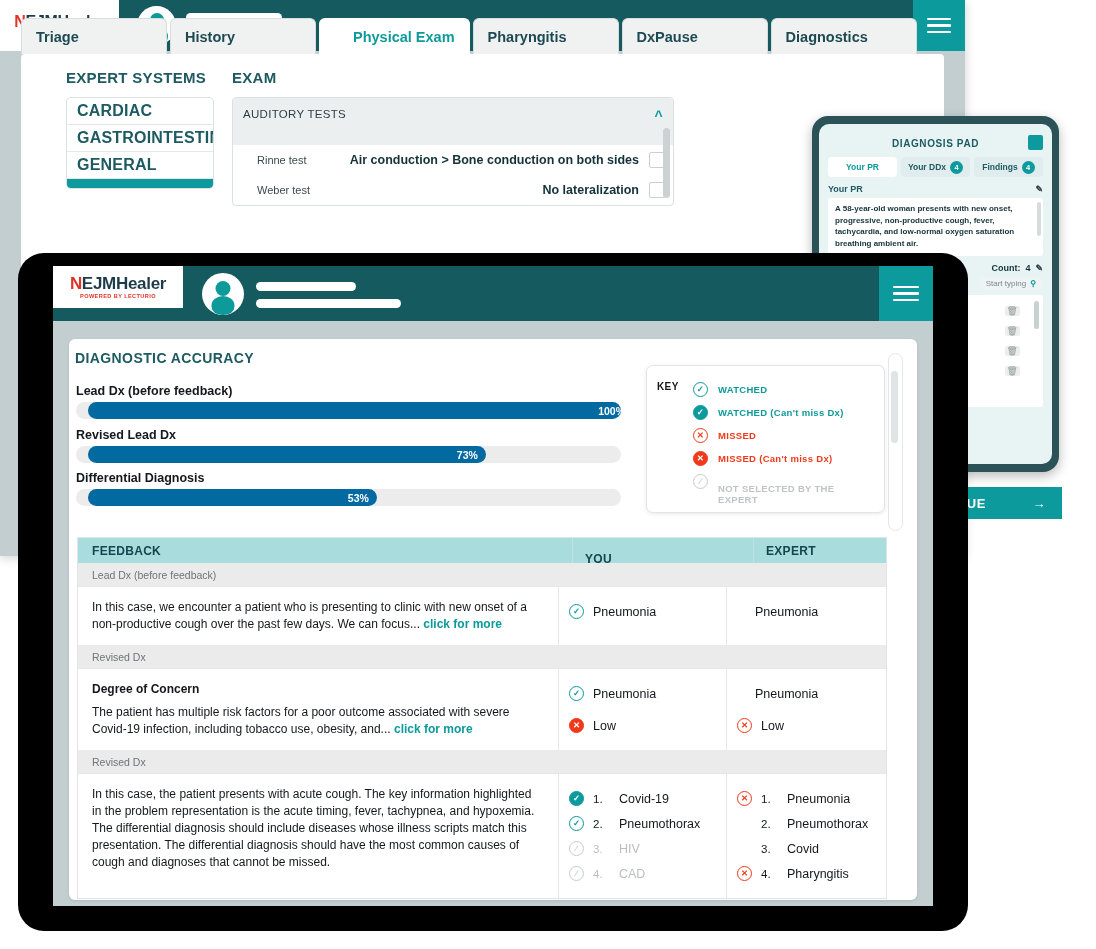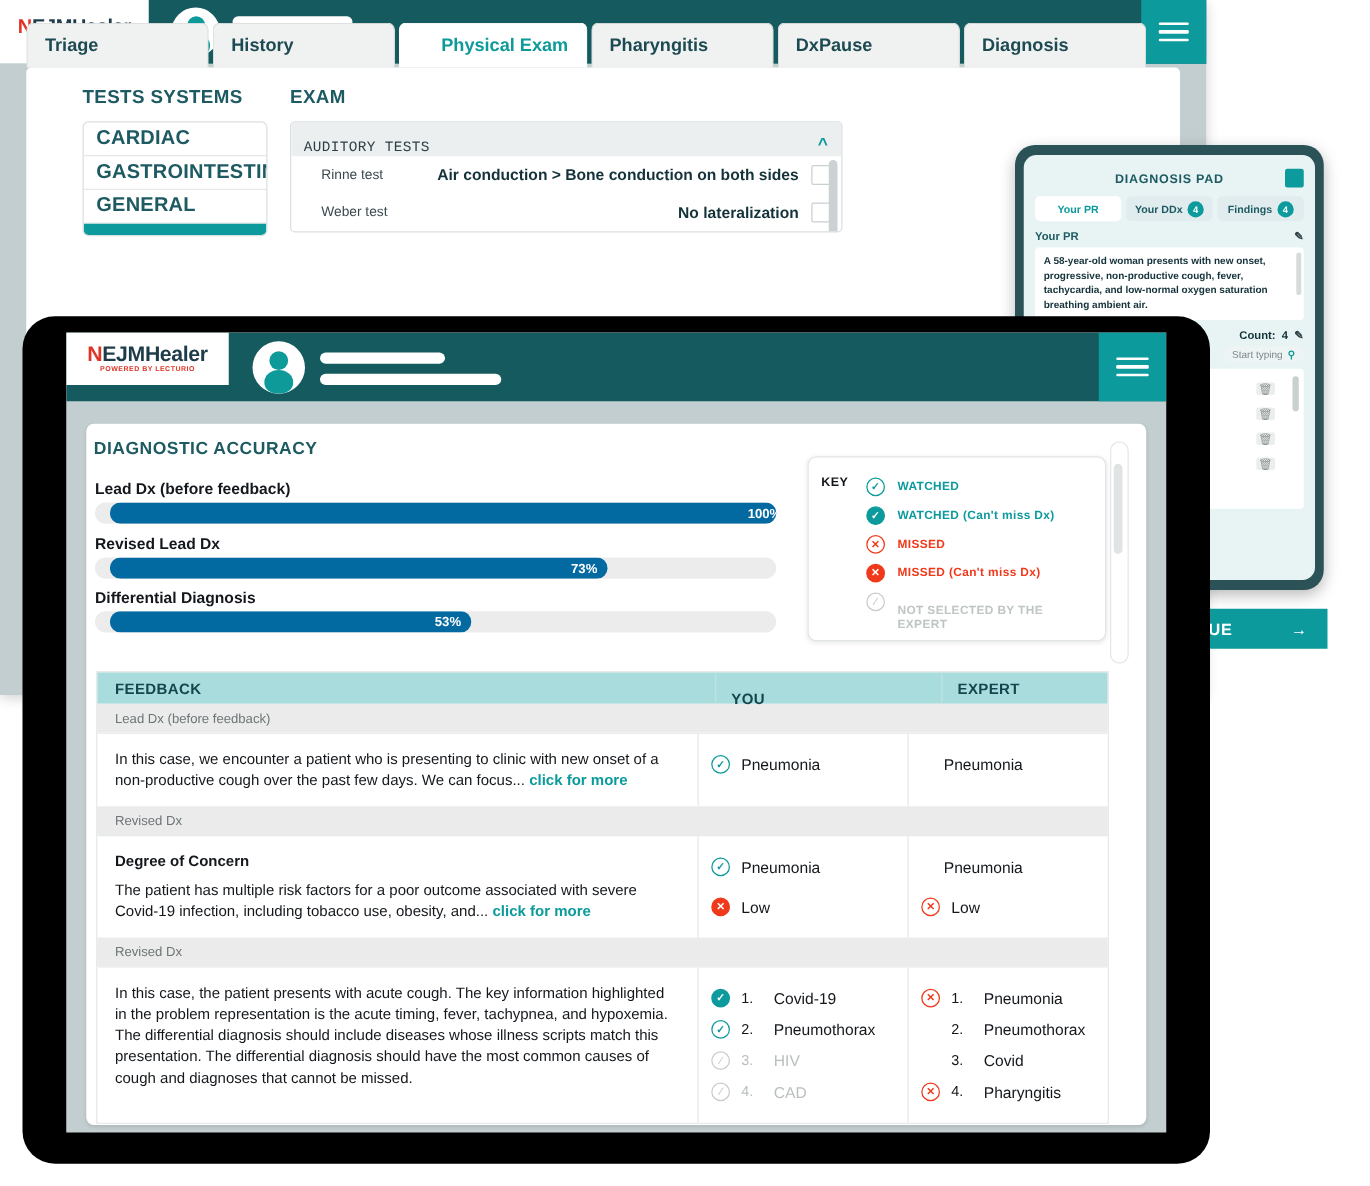--- a/index.html
+++ b/index.html
@@ -37,22 +37,22 @@
 
   #back-card{position:absolute;left:21px;top:54px;width:923px;height:451px;background:#fff;border-radius:4px;}
 
   .sec-title{font-size:15px;font-weight:700;color:#1d5a61;letter-spacing:.3px;}
   .os-list{position:absolute;left:45px;top:43px;width:146px;border:1px solid #dbe0e0;border-radius:5px;overflow:hidden;background:#fff;}
   .os-item{height:26px;display:flex;align-items:center;padding-left:10px;font-size:16px;
       font-weight:700;color:#1d5a61;border-bottom:1px solid #e4e8e8;letter-spacing:.2px;}
   .os-item.sel{background:#0c9a9c;}
 
   .exam-panel{position:absolute;left:211px;top:43px;width:440px;border:1px solid #dbe0e0;border-radius:4px;background:#fff;overflow:hidden;}
-  .exam-head{height:27px;background:#eceff0;display:flex;align-items:flex-end;justify-content:space-between;
-      padding:0 10px;font-size:11.5px;color:#2c3f45;letter-spacing:.3px;font-family:Liberation Mono, monospace;}
+  .exam-head{height:27px;background:#eceff0;display:flex;align-items:flex-start;justify-content:space-between;
+      padding:10px 10px;font-size:11.5px;color:#2c3f45;letter-spacing:.3px;}
   .chev{color:#0c9a9c;font-size:14px;font-weight:700;}
   .exam-row{height:30px;display:flex;align-items:center;padding:0 8px 0 24px;font-size:11px;color:#3a4a4f;}
   .exam-row .lbl{flex:0 0 78px;}
   .exam-row .val{flex:1;text-align:right;font-weight:700;color:#14323a;font-size:12.5px;padding-right:10px;}
   .cbox{width:14px;height:14px;border:1px solid #c9d0d0;border-radius:2px;background:#fff;}
   .vscroll{position:absolute;right:3px;top:30px;width:7px;height:70px;background:#ccd2d3;border-radius:4px;}
 
   
   #dxpad-device{position:absolute;left:812px;top:116px;width:247px;height:356px;background:#2b5257;
       border-radius:16px;padding:8px 7px;box-sizing:border-box;box-shadow:0 4px 12px rgba(0,0,0,.28);}
@@ -172,26 +172,26 @@
     <div class="tab active">
         <span>Physical Exam</span>
       </div>
     <div class="tab">
         <span>Pharyngitis</span>
       </div>
     <div class="tab">
         <span>DxPause</span>
       </div>
     <div class="tab">
-        <span>Diagnosis</span>
+        <span>Diagnostics</span>
       </div>
   </div>
 
   <div id="back-card">
-    <div class="abs sec-title" style="left:45px;top:15px;">TESTS SYSTEMS</div>
+    <div class="abs sec-title" style="left:45px;top:15px;">EXPERT SYSTEMS</div>
     <div class="abs sec-title" style="left:211px;top:15px;">EXAM</div>
 
     <div class="os-list">
       <div class="os-item">
           <span>CARDIAC</span>
         </div>
       <div class="os-item">
           <span>GASTROINTESTINAL</span>
         </div>
       <div class="os-item">

